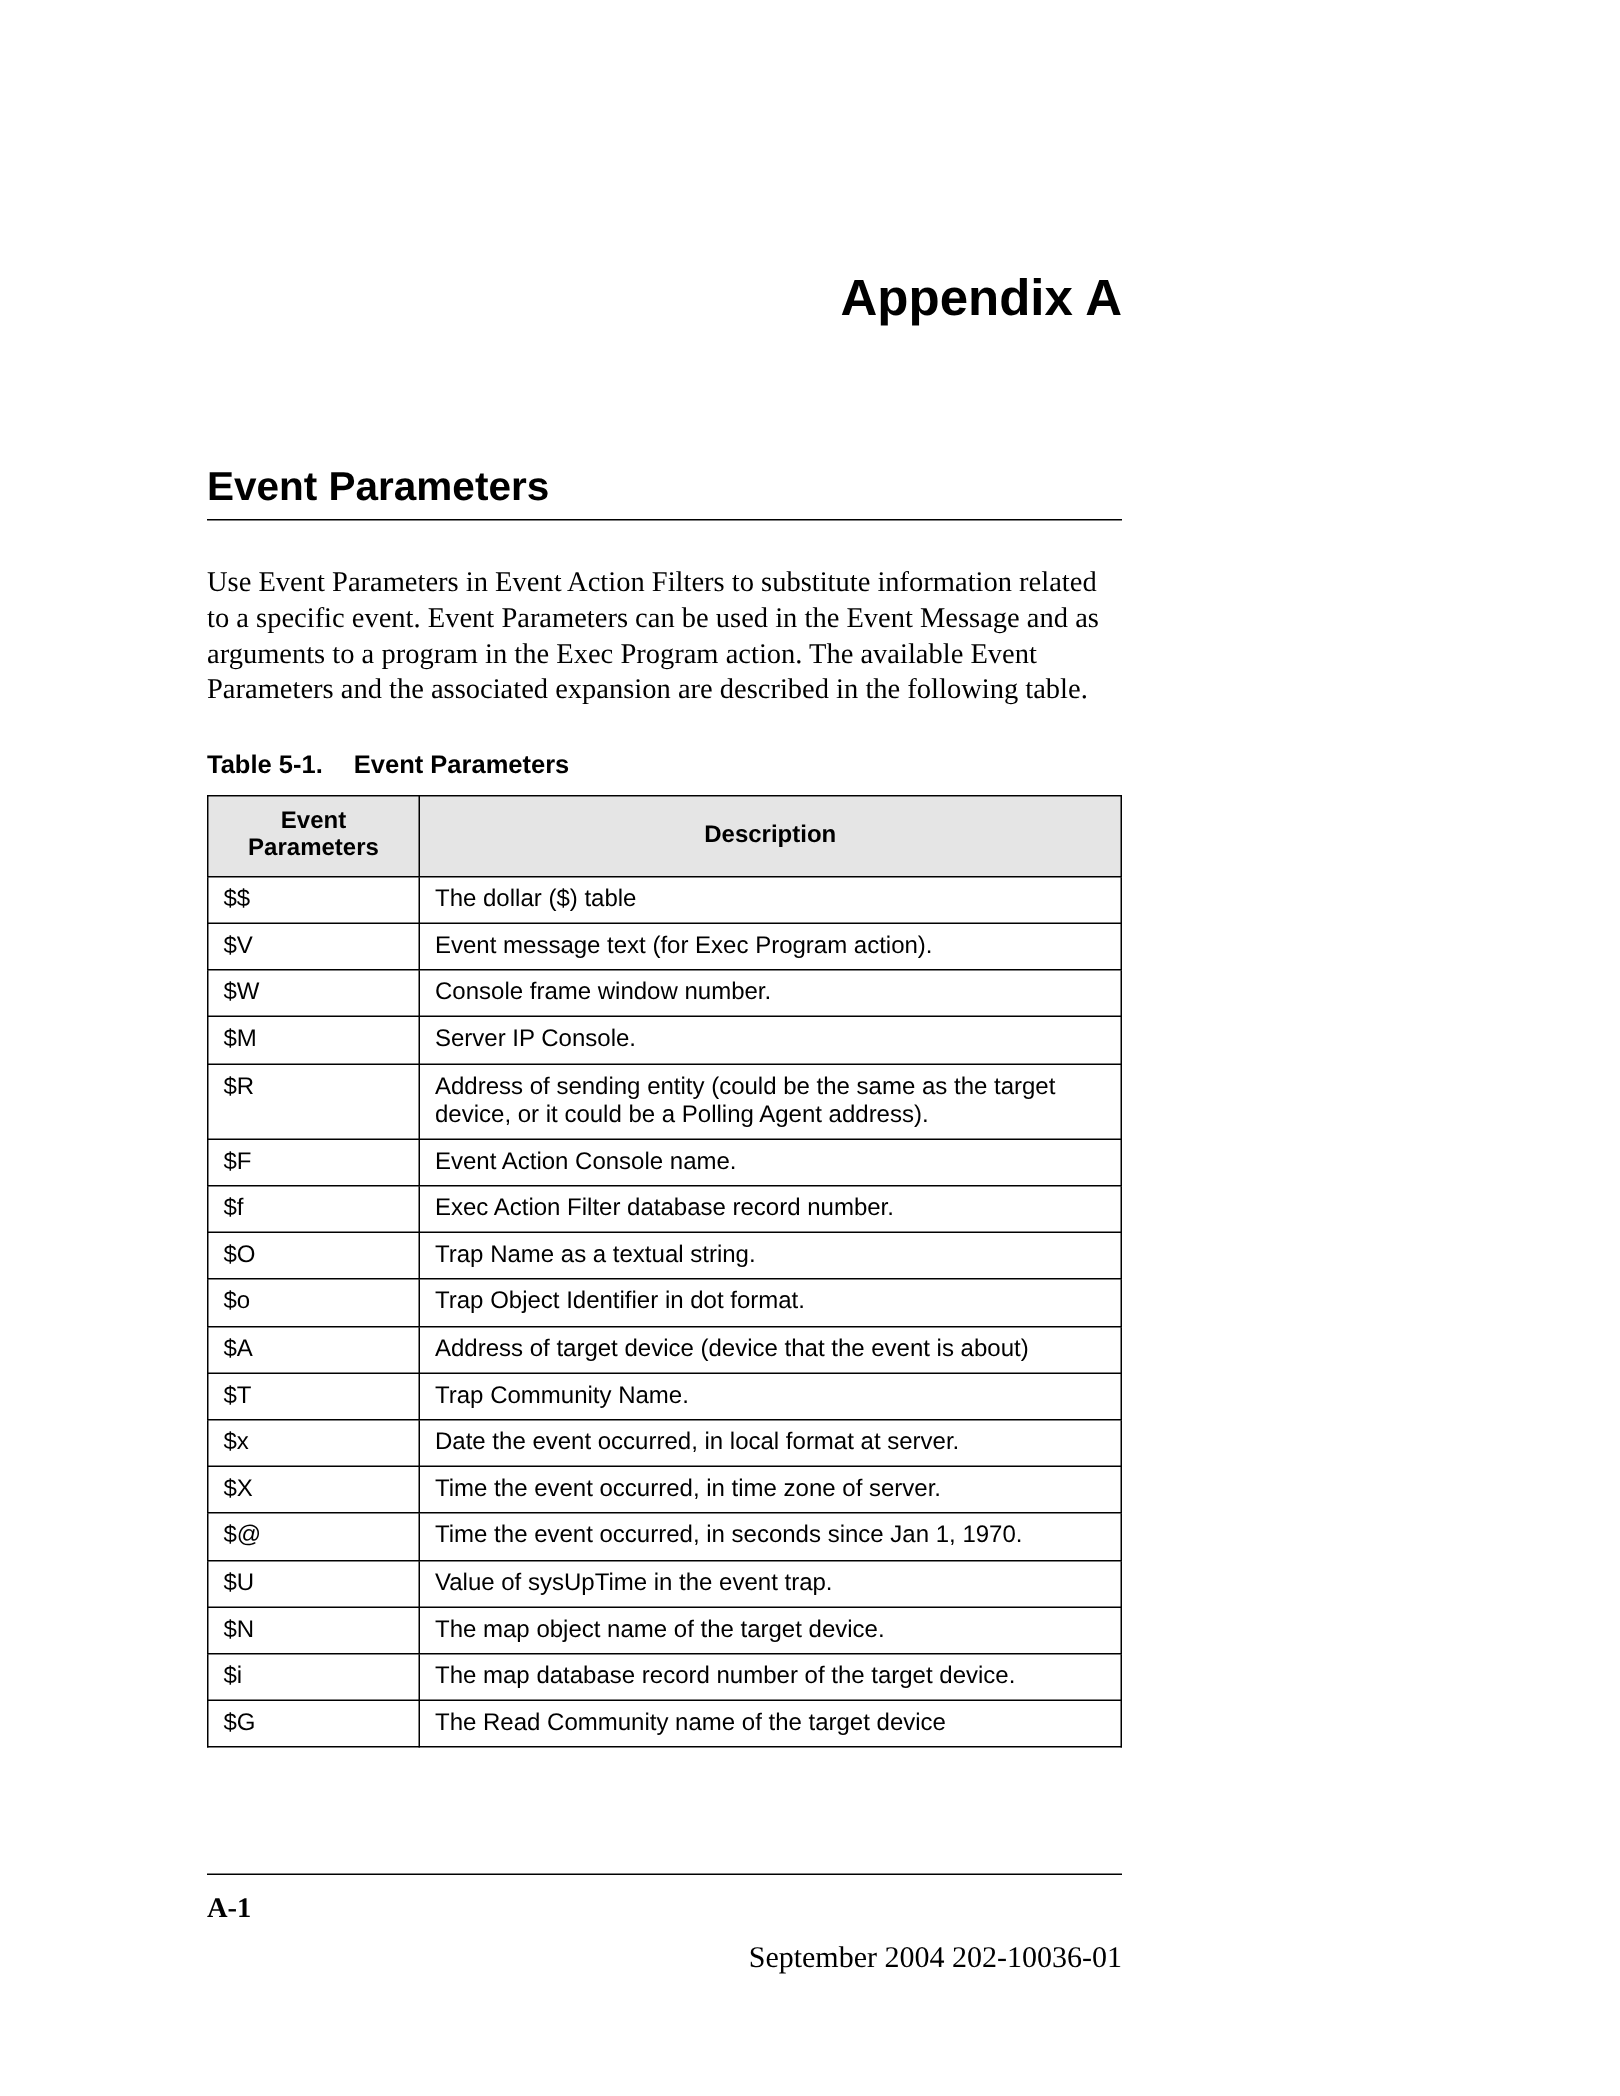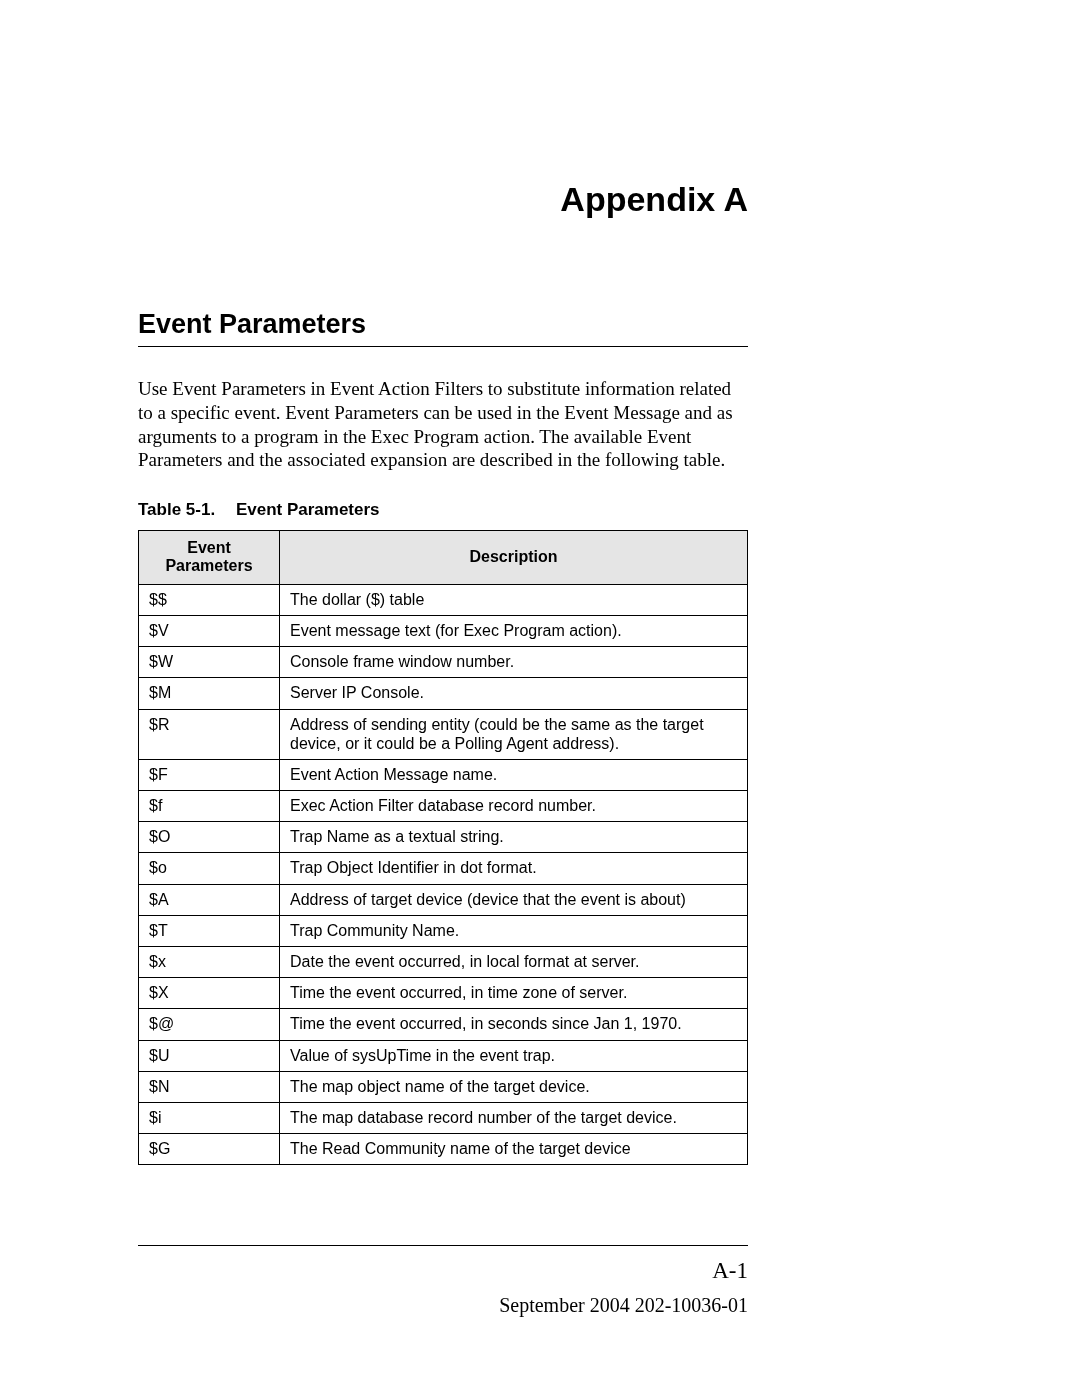--- a/index.html
+++ b/index.html
@@ -72,23 +72,24 @@
     left: 138px;
     right: 138px;
     bottom: 80px;
   }
   .footer-rule {
     border: none;
     border-top: 1px solid #000;
     margin: 0 0 12px 0;
   }
   .page-number {
-    text-align: right;
-    font-size: 23px;
+    text-align: left;
+    font-size: 19px;
     margin-bottom: 10px;
+    font-weight: bold;
   }
   .footer-text {
     text-align: right;
     font-size: 20px;
   }
 </style>
 </head>
 <body>
 
 <div class="page">
@@ -128,21 +129,21 @@
         <tr>
           <td>$M</td>
           <td>Server IP Console.</td>
         </tr>
         <tr>
           <td>$R</td>
           <td>Address of sending entity (could be the same as the target device, or it could be a Polling Agent address).</td>
         </tr>
         <tr>
           <td>$F</td>
-          <td>Event Action Message name.</td>
+          <td>Event Action Console name.</td>
         </tr>
         <tr>
           <td>$f</td>
           <td>Exec Action Filter database record number.</td>
         </tr>
         <tr>
           <td>$O</td>
           <td>Trap Name as a textual string.</td>
         </tr>
         <tr>

